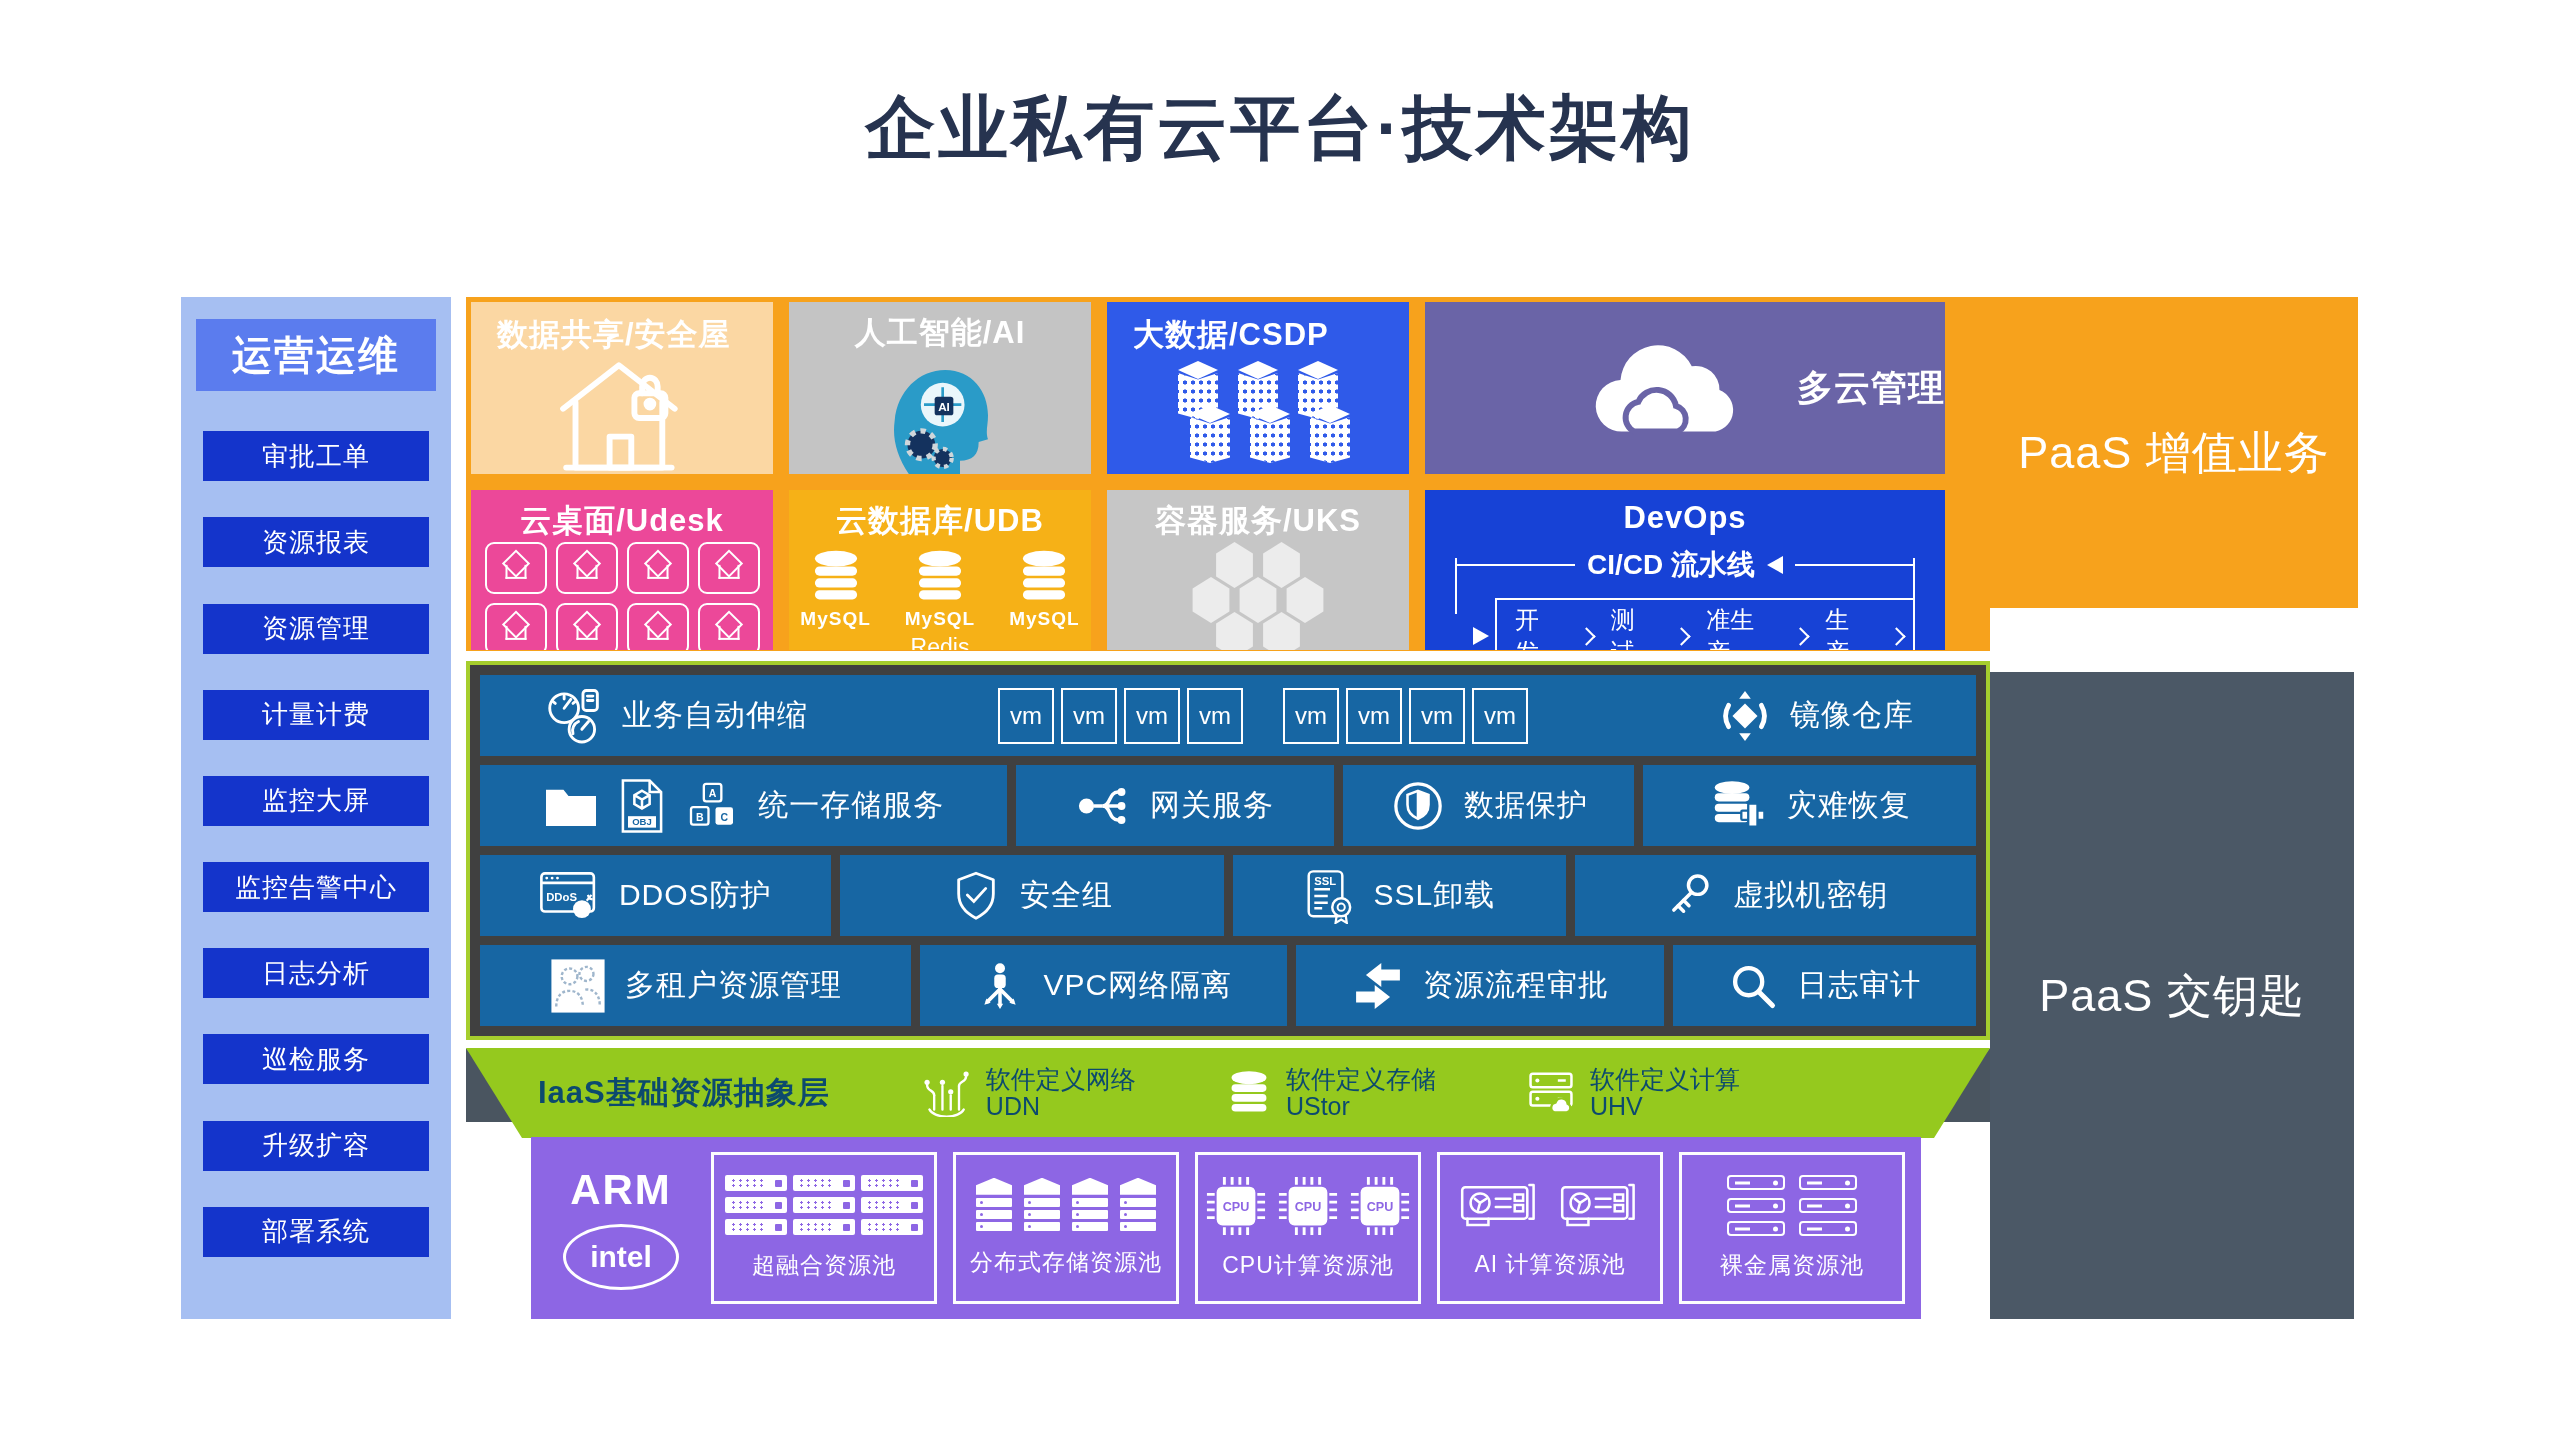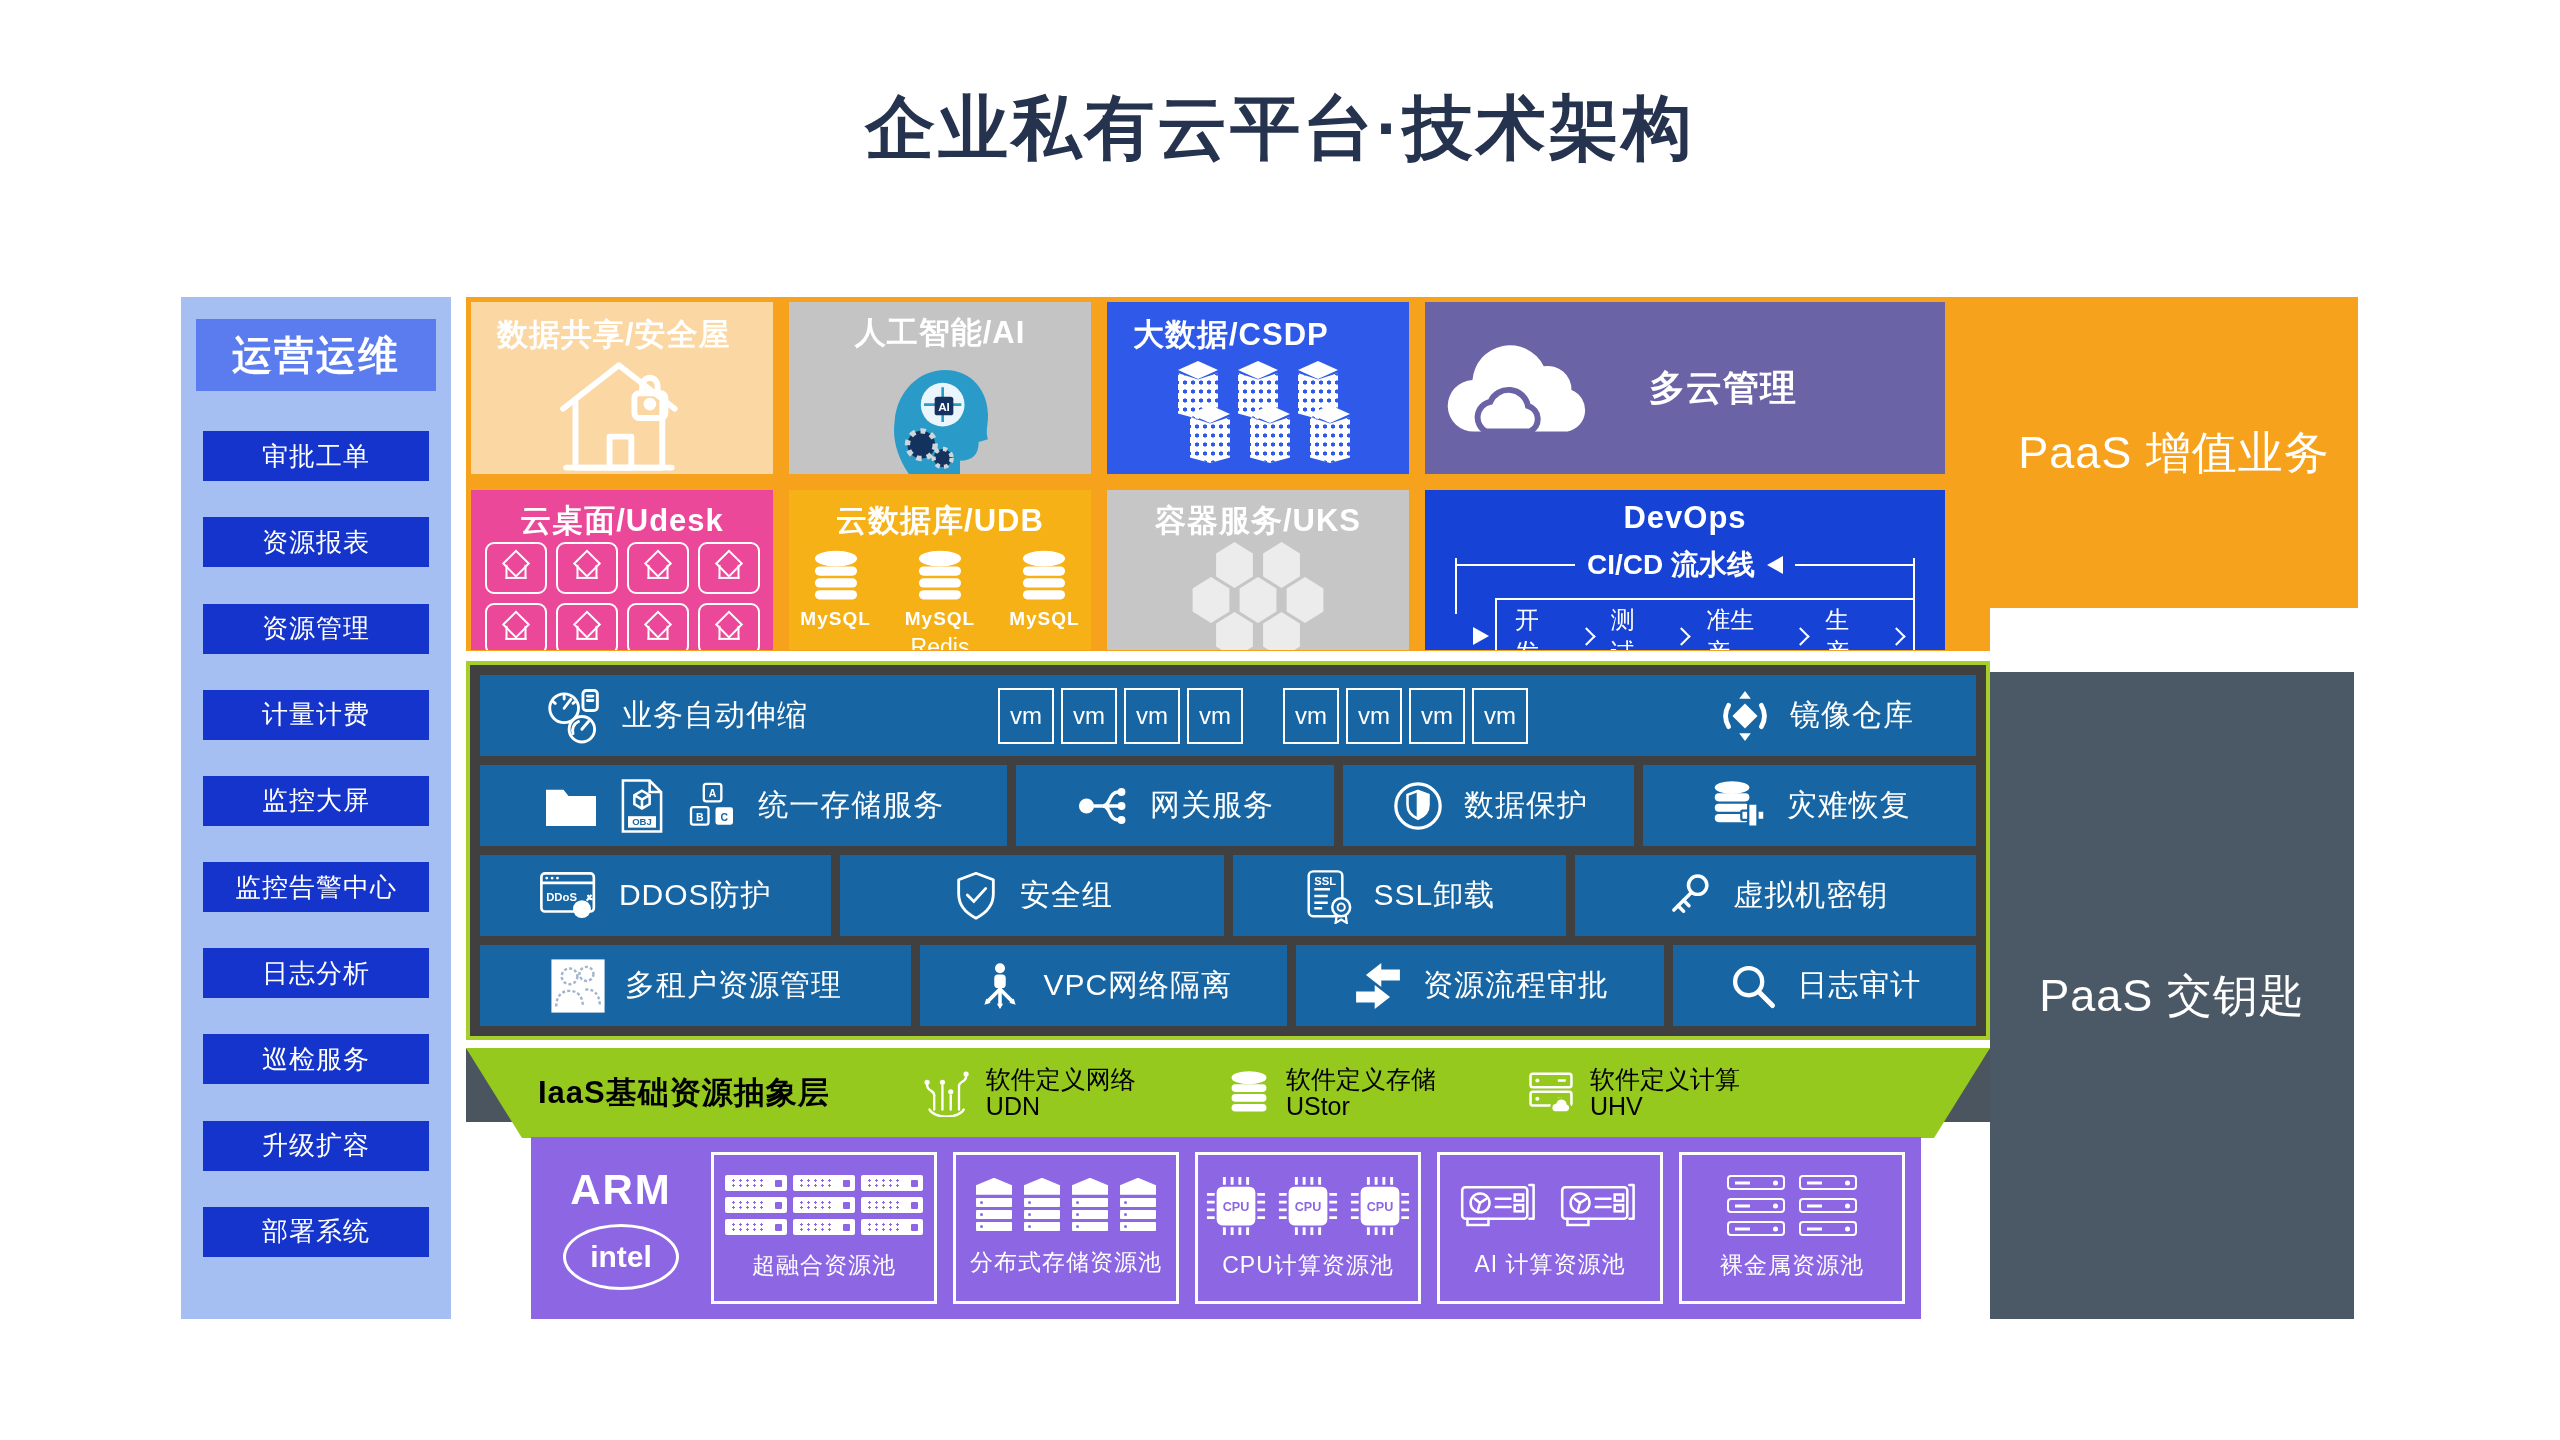--- a/index.html
+++ b/index.html
@@ -23,21 +23,21 @@
     background:#f7a21c;display:grid;grid-template-columns:302px 302px 302px 520px;
     grid-template-rows:172px 160px;column-gap:7px;row-gap:12px;
     padding:5px 72px 5px 5px;box-sizing:border-box;gap:16px;}
   .pcell{position:relative;color:#fff;overflow:hidden;display:flex;flex-direction:column;}
   .pcell .ptitle{font-size:31px;font-weight:bold;letter-spacing:1px;}
   .ptitle.tl{margin:12px 0 0 26px;text-align:left;}
   .ptitle.tc{margin:10px 8px 0;text-align:center;}
   .c-datashare{background:#fbd7a3;}
   .c-ai{background:#c4c4c4;}
   .c-bigdata{background:#2f5ae9;}
-  .c-multicloud{background:#6a64a7;flex-direction:row;align-items:center;justify-content:flex-start;gap:34px;}
+  .c-multicloud{background:#6a64a7;flex-direction:row;align-items:center;justify-content:flex-end;gap:34px;}
   .c-multicloud .ptitle{font-size:36px;margin:0;}
   .c-udesk{background:#ec4899;}
   .c-udb{background:#f6b117;}
   .c-uks{background:#c6c6c6;}
   .c-devops{background:#1742d6;}
   .icon-center{flex:1;display:flex;align-items:center;justify-content:center;}
   
   .towers{flex:1;display:flex;flex-direction:column;align-items:center;justify-content:center;margin-top:-4px;}
   .trow{display:flex;gap:12px;}
   .trow2{margin-top:-16px;margin-left:24px;}
@@ -98,21 +98,21 @@
   .vmwrap{display:flex;gap:40px;}
   .vmgrp{display:flex;gap:7px;}
   .vmbox{width:52px;height:52px;border:2.4px solid #fff;display:flex;align-items:center;
     justify-content:center;font-size:24px;color:#fff;}
   
   .wedge{position:absolute;top:1048px;width:60px;height:74px;background:#4a5560;}
   .wedge-l{left:466px;clip-path:polygon(0 0,100% 100%,0 100%);}
   .wedge-r{left:1930px;clip-path:polygon(100% 0,100% 100%,0 100%);}
   .abstraction{position:absolute;left:466px;top:1048px;width:1524px;height:90px;background:#95c91e;
     clip-path:polygon(0 0,100% 0,calc(100% - 56px) 100%,56px 100%);
-    display:flex;align-items:center;color:#000000;padding:0 250px 0 72px;box-sizing:border-box;
+    display:flex;align-items:center;color:#0c4a6e;padding:0 250px 0 72px;box-sizing:border-box;
     justify-content:space-between;}
   .abs-title{font-size:31px;font-weight:bold;letter-spacing:1px;}
   .sd-group{display:flex;align-items:center;gap:14px;}
   .sd-lines{display:flex;flex-direction:column;line-height:1.1;font-size:25px;}
   
   .hardware{position:absolute;left:531px;top:1137px;width:1390px;height:182px;background:#8d66e4;
     display:flex;align-items:center;gap:16px;padding:0 16px;box-sizing:border-box;color:#fff;}
   .armzone{width:148px;flex:none;display:flex;flex-direction:column;align-items:center;gap:10px;}
   .arm-txt{font-size:42px;font-weight:bold;letter-spacing:2px;}
   .intel-oval{width:110px;height:60px;border:3.5px solid #fff;border-radius:50%;

